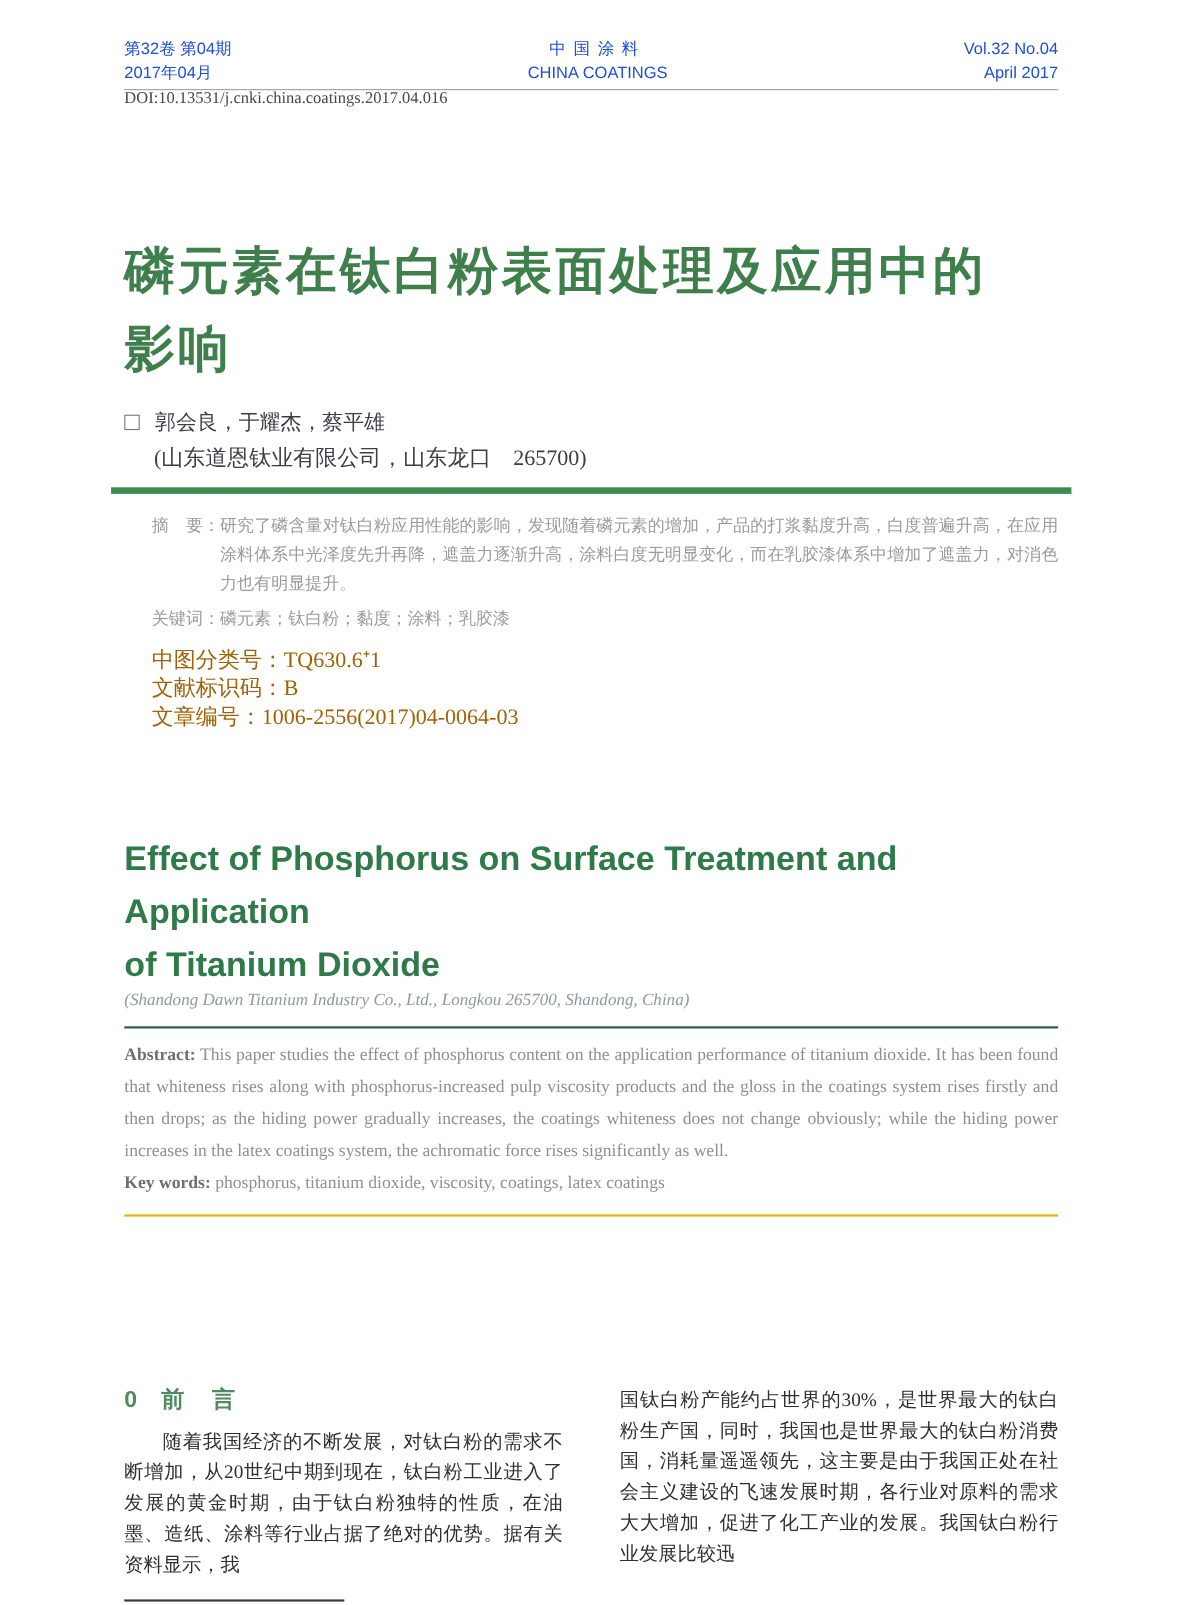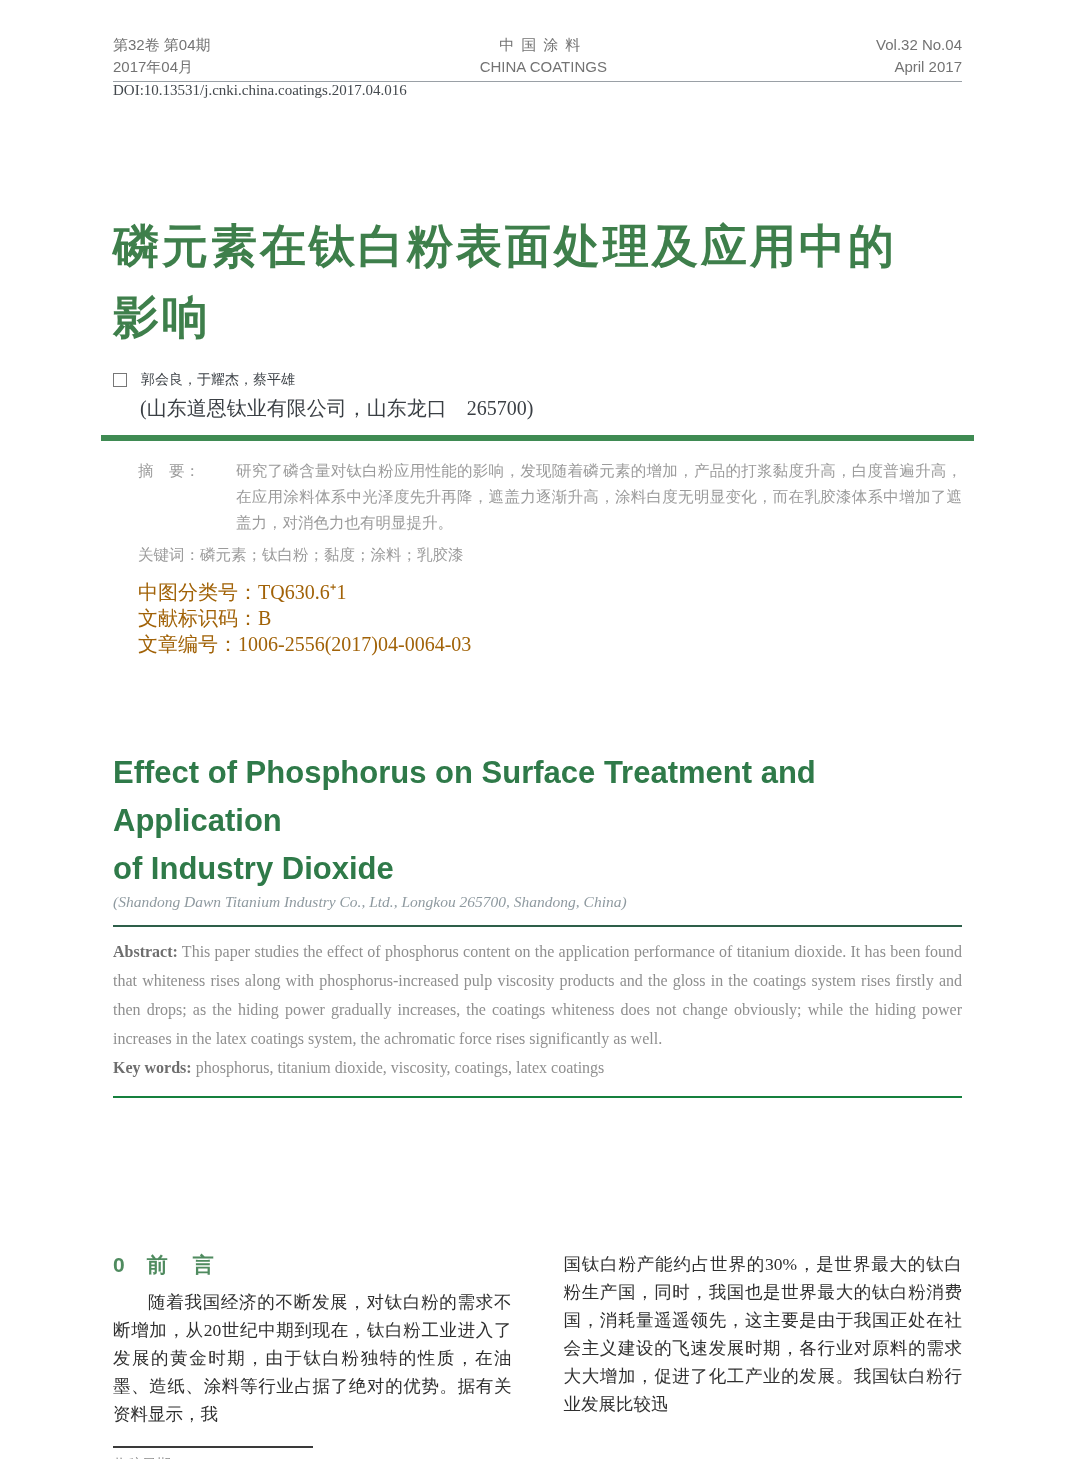--- a/index.html
+++ b/index.html
@@ -9,66 +9,66 @@
     margin:0 auto;
     background:#ffffff;
     box-sizing:border-box;
     padding:34px 113px 0 113px;
     font-family:"Liberation Serif", serif;
     overflow:hidden;
   }
 
   
   .jheader { display:flex; justify-content:space-between; align-items:flex-end;
-             color:#737373; font-size:15px; line-height:22px;
+             color:#1d4ed8; font-size:15px; line-height:22px;
              border-bottom:1px solid #9aa0a6; padding-bottom:3px;
              font-family:"Liberation Sans", sans-serif; }
   .jheader .col { white-space:nowrap; }
   .jheader .center { text-align:center; }
   .jheader .center .zh { letter-spacing:7px; }
   .jheader .right { text-align:right; }
   .doi { margin-top:0; color:#43484d; font-size:15px;
          font-family:"Liberation Serif", serif; }
 
   
   .title-zh { margin-top:112px; color:#3e7f4b;
               font-family:"Liberation Sans", sans-serif;
               font-weight:bold; font-size:46px; line-height:71px;
               letter-spacing:3px; }
   .authors-row { margin-top:18px; display:flex; align-items:center;
-                 color:#3a3f44; font-size:14px; }
+                 color:#3a3f44; font-size:19px; }
   .author-marker { display:inline-block; width:12px; height:12px;
                    border:1px solid #777; margin-right:14px; }
   .affil-zh { margin-top:6px; padding-left:27px; color:#3a3f44; font-size:20px; }
   .green-bar { margin-top:13px; height:6px; background:#3f8b53;
                margin-left:-12px; margin-right:-12px; }
 
   
   .abs-zh { margin-top:17px; color:#9b9b9b; font-size:15.5px; line-height:26px; }
-  .hang { display:flex; padding-left:25px;gap:36px; }
+  .hang { display:flex; padding-left:25px; }
   .hang .lbl { white-space:nowrap; flex:0 0 auto; }
   .hang .txt { flex:1 1 auto; text-align:justify; }
   .kw-zh { margin-top:6px; padding-left:25px; color:#9b9b9b;
            font-size:15.5px; line-height:26px; }
   .clc-row { margin-top:11px; padding-left:25px; display:flex;
              color:#a16207; font-size:20px; line-height:26px;flex-direction:column; }
   .clc-row .c1 { width:320px; }
   .clc-row .c2 { width:215px; }
 
   
   .title-en { margin-top:92px; color:#2f7a49;
               font-family:"Liberation Sans", sans-serif;
               font-weight:bold; font-size:31px; line-height:48px;
               letter-spacing:0px; }
   .authors-en { margin-top:16px; color:#9aa0a6; font-size:17px;
                 font-family:"Liberation Sans", sans-serif; }
   .affil-en { color:#8f9aa0; font-size:15.5px;
               font-style:italic; font-family:"Liberation Serif", serif; }
   .en-abs-box { margin-top:14px; border-top:2px solid #2e5f4a;
-                border-bottom:2px solid #15803d; padding:10px 0 14px 0; }
+                border-bottom:2px solid #eab308; padding:10px 0 14px 0; }
   .abs-en { color:#8f8f8f; font-size:16px; line-height:29px; text-align:justify; }
   .abs-en .b { font-weight:bold; color:#6e6e6e; }
   .kw-en { color:#8f8f8f; font-size:16px; line-height:29px; }
   .kw-en .b { font-weight:bold; color:#6e6e6e; }
 
   
   .body-cols { margin-top:152px; display:flex; gap:52px; }
   .bcol { flex:1 1 0; }
   .sec-head { color:#4f8b5f; font-family:"Liberation Sans", sans-serif;
               font-weight:bold; font-size:21px; line-height:30px;
@@ -132,21 +132,21 @@
     <span class="c2">
       <span>文献标识码：</span><span>B</span>
     </span>
     <span class="c3">
       <span>文章编号：</span><span>1006-2556(2017)04-0064-03</span>
     </span>
   </div>
 
   <div class="title-en">
     <div>Effect of Phosphorus on Surface Treatment and Application</div>
-    <div>of Industry Dioxide</div>
+    <div>of Titanium Dioxide</div>
   </div>
   <div class="affil-en">(Shandong Dawn Titanium Industry Co., Ltd., Longkou 265700, Shandong, China)</div>
 
   <div class="en-abs-box">
     <div class="abs-en">
       <span class="b">Abstract:</span><span> This paper studies the effect of phosphorus content on the application performance of titanium dioxide. It has been found that whiteness rises along with phosphorus-increased pulp viscosity products and the gloss in the coatings system rises firstly and then drops; as the hiding power gradually increases, the coatings whiteness does not change obviously; while the hiding power increases in the latex coatings system, the achromatic force rises significantly as well.</span>
     </div>
     <div class="kw-en">
       <span class="b">Key words:</span><span> phosphorus, titanium dioxide, viscosity, coatings, latex coatings</span>
     </div>

